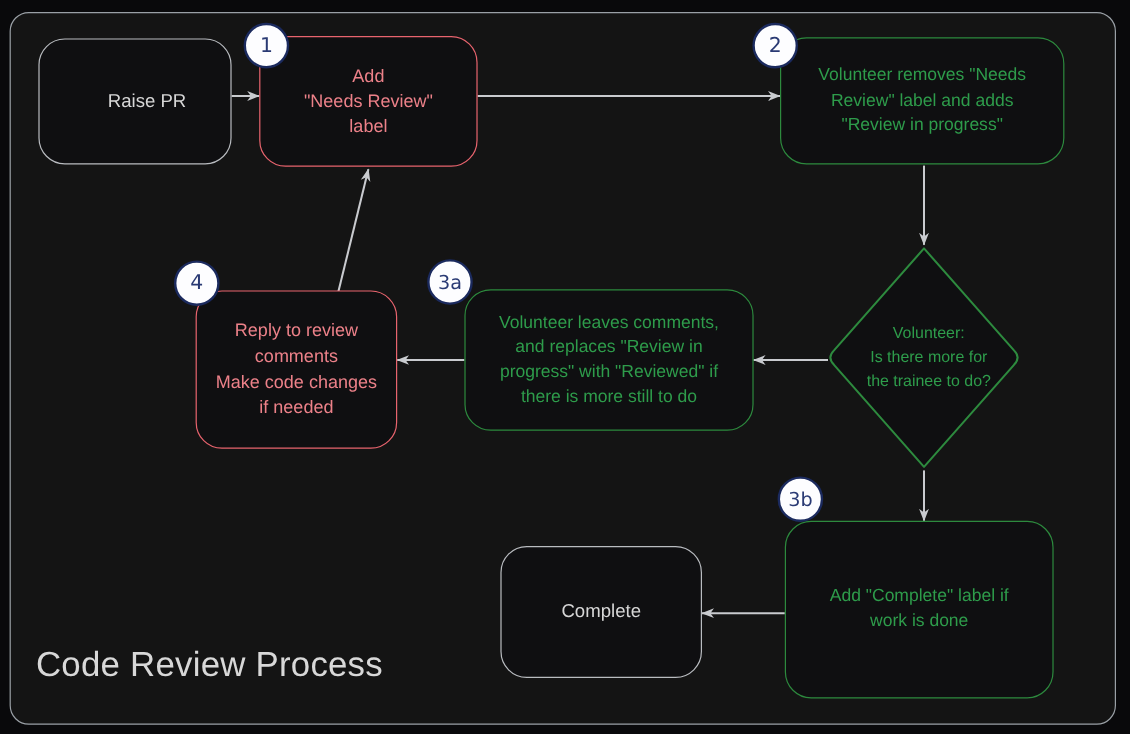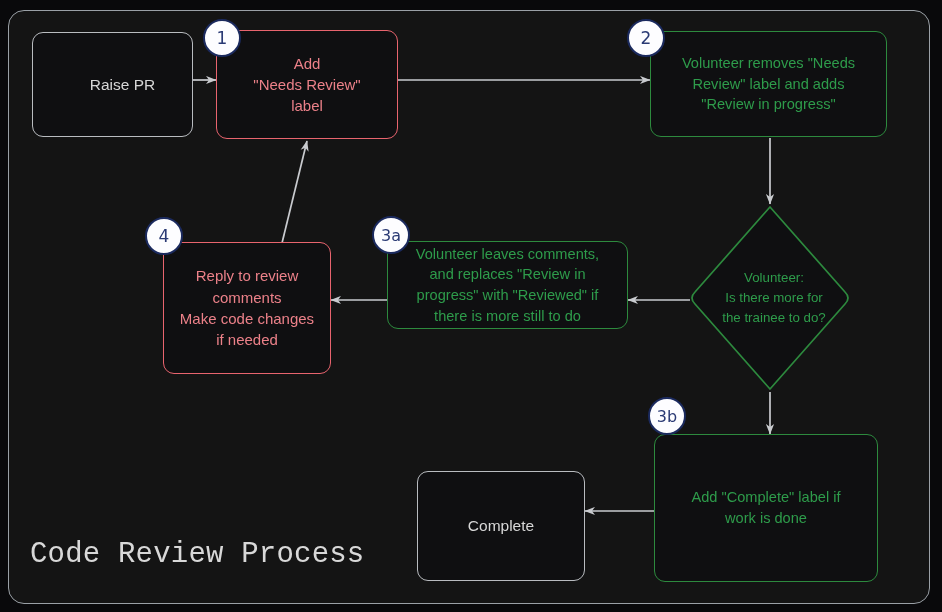--- a/index.html
+++ b/index.html
@@ -35,38 +35,37 @@
   }
 
   .subgraph-title {
     position: absolute;
     left: 30px;
     top: 538px;
     font-size: 29px;
     color: #d8d8d8;
     letter-spacing: 0.2px;
     white-space: nowrap;
-    font-family: Liberation Mono, monospace;
   }
 
   
   #edges {
     position: absolute;
     left: 0;
     top: 0;
     width: 942px;
     height: 612px;
     pointer-events: none;
   }
 
   
   .node {
     position: absolute;
     box-sizing: border-box;
-    border-radius: 11px;
+    border-radius: 22px;
     display: flex;
     align-items: center;
     justify-content: center;
     text-align: center;
     line-height: 1.42;
     background: #0f0f11;
   }
 
   .node .label {
     display: block;
@@ -182,41 +181,41 @@
 
   <div class="diamond-wrap" style="left:688px; top:204px; width:164px; height:188px;">
     <svg class="diamond-shape" viewBox="0 0 164 188" xmlns="http://www.w3.org/2000/svg">
       <path d="M82,3 L157,88 Q163,94 157,100 L82,185 Q82,185 82,185 L7,100 Q1,94 7,88 Z" fill="#0f0f11" stroke="#2d8a3e" stroke-width="1.7" stroke-linejoin="round"></path>
     </svg>
     <div class="diamond-text">Volunteer:
 Is there more for
 the trainee to do?</div>
   </div>
 
-  <div class="node green" style="left:387px; top:241px; width:241px; height:88px;">
+  <div class="node green" style="left:387px; top:241px; width:241px; height:118px;">
     <span class="label">Volunteer leaves comments,
 and replaces "Review in
 progress" with "Reviewed" if
 there is more still to do</span>
   </div>
-  <div class="badge wide" style="left:372px; top:216px;">3a</div>
+  <div class="badge wide" style="left:356px; top:216px;">3a</div>
 
   <div class="node red" style="left:163px; top:242px; width:168px; height:132px;">
     <span class="label">Reply to review
 comments
 Make code changes
 if needed</span>
   </div>
   <div class="badge" style="left:145px; top:217px;">4</div>
 
   <div class="node green" style="left:654px; top:434px; width:224px; height:148px;">
     <span class="label">Add "Complete" label if
 work is done</span>
   </div>
   <div class="badge wide" style="left:648px; top:397px;">3b</div>
 
-  <div class="node neutral" style="left:417px; top:455px; width:168px; height:110px;margin-top:16px;">
+  <div class="node neutral" style="left:417px; top:455px; width:168px; height:110px;">
     <span class="label">Complete</span>
   </div>
 
   <div class="subgraph-title">Code Review Process</div>
 
 </div>
 
 </body></html>

